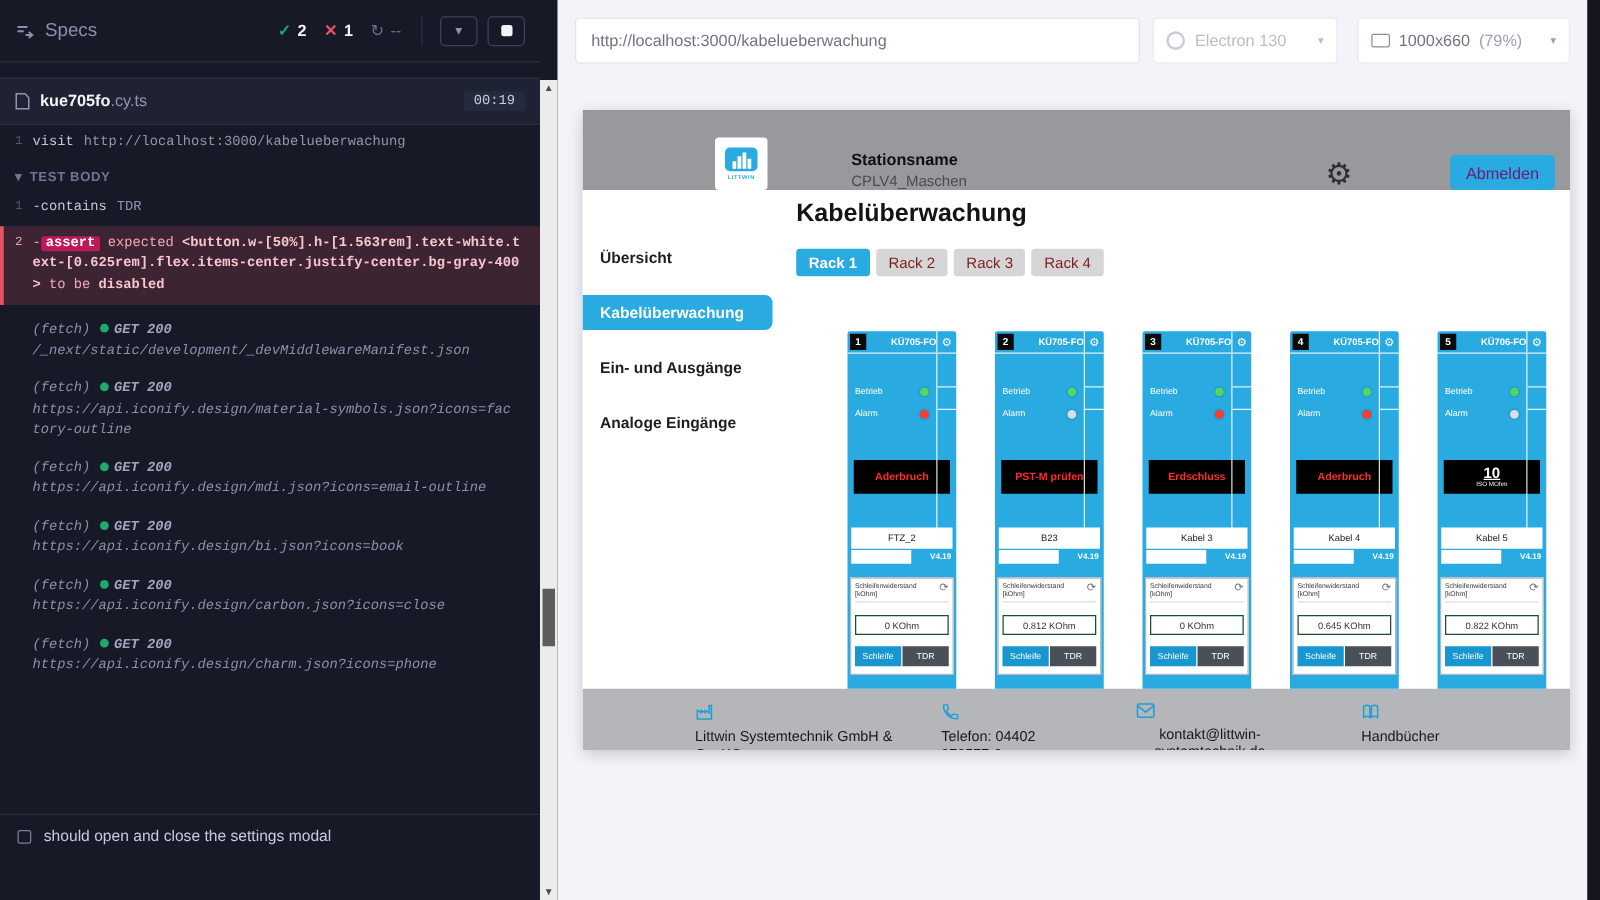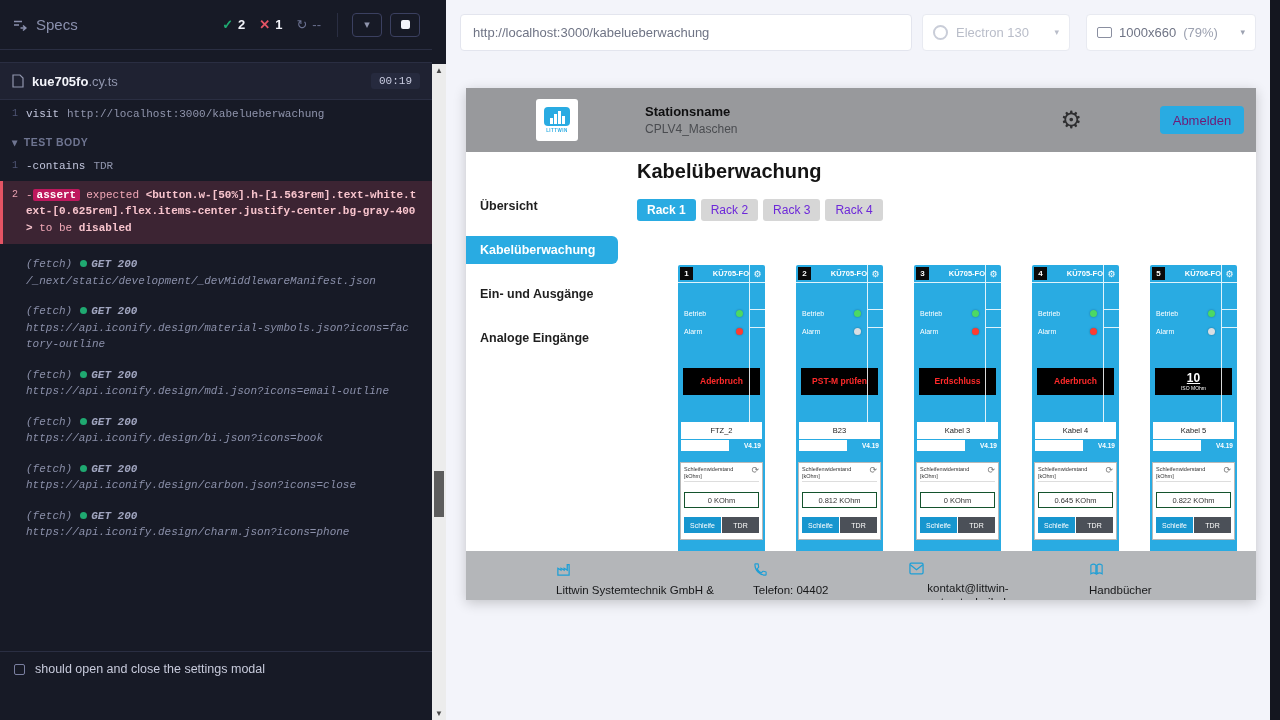--- a/index.html
+++ b/index.html
@@ -93,21 +93,21 @@
   .screen-icon { width:15px; height:11px; border:1.5px solid #8a8fa0; border-radius:2px; }
   .vp-zoom { color:#9ca1b0; }
   .viewport-box .chev { color:#9ca1b0; }
 
   .aut-canvas { flex:1; padding:24px 14px 0 20px; }
 
   
   .app { width:790px; height:512px; background:#fff; box-shadow:0 3px 12px rgba(0,0,0,.2);
     display:flex; flex-direction:column; overflow:hidden; }
   .app-header { height:64px; flex:0 0 64px; background:#98999c; display:flex;
-    align-items:center; position:relative; }
+    align-items:flex-end; position:relative;padding-left:36px; }
   .logo { width:42px; height:42px; background:#fff; border-radius:3px; margin-left:70px;
     display:flex; flex-direction:column; align-items:center; justify-content:center; gap:2px; }
   .logo-mark { width:26px; height:19px; background:#29abe2; border-radius:4px;
     display:flex; align-items:flex-end; justify-content:center; gap:1px; padding:2px 3px; }
   .logo-mark i { display:block; width:3px; background:#fff; }
   .logo-text { font-size:4.5px; color:#29abe2; font-weight:700; letter-spacing:.5px; }
   .station { margin-left:67px; }
   .station-label { font-size:13px; font-weight:700; color:#0f0f10; }
   .station-value { font-size:12px; color:#4a4c50; margin-top:3px; }
   .hdr-gear { margin-left:auto; font-size:24px; color:#2e2e30; cursor:pointer; line-height:1; }
@@ -117,21 +117,21 @@
 
   .app-body { flex:1; display:flex; overflow:hidden; }
   .app-sidebar { width:152px; flex:0 0 152px; padding-top:40px; }
   .nav-item { height:28px; display:flex; align-items:center; padding-left:14px;
     font-size:12.5px; font-weight:700; color:#1f1f1f; margin-bottom:16px; cursor:pointer; }
   .nav-item.active { background:#29abe2; color:#fff; border-radius:0 6px 6px 0; }
   .app-main { flex:1; padding:8px 0 0 19px; overflow:hidden; }
   .page-title { font-size:20px; font-weight:700; color:#141414; }
   .tabs { display:flex; gap:5px; margin-top:16px; }
   .tab { height:22px; padding:0 10px; font-size:12px; display:flex; align-items:center;
-    background:#d6d6d6; color:#6d28d9; border-radius:3px; cursor:pointer; }
+    background:#d6d6d6; color:#7f1d1d; border-radius:3px; cursor:pointer; }
   .tab.active { background:#29abe2; color:#fff; font-weight:700; }
 
   .cards { display:flex; gap:31px; margin-top:44px; padding-left:41px; }
   .card { width:87px; flex:0 0 87px; height:300px; background:#29abe2; position:relative;
     border-radius:2px; color:#fff; }
   .card-top { height:18px; display:flex; align-items:center;
     border-bottom:1px solid rgba(255,255,255,.85); }
   .card-num { width:13px; height:13px; background:#0a0a0a; color:#fff; font-size:8px;
     font-weight:700; display:flex; align-items:center; justify-content:center; margin:0 3px 0 2px; }
   .card-title { font-size:7.5px; font-weight:700; flex:1; white-space:nowrap;text-align:right; }

